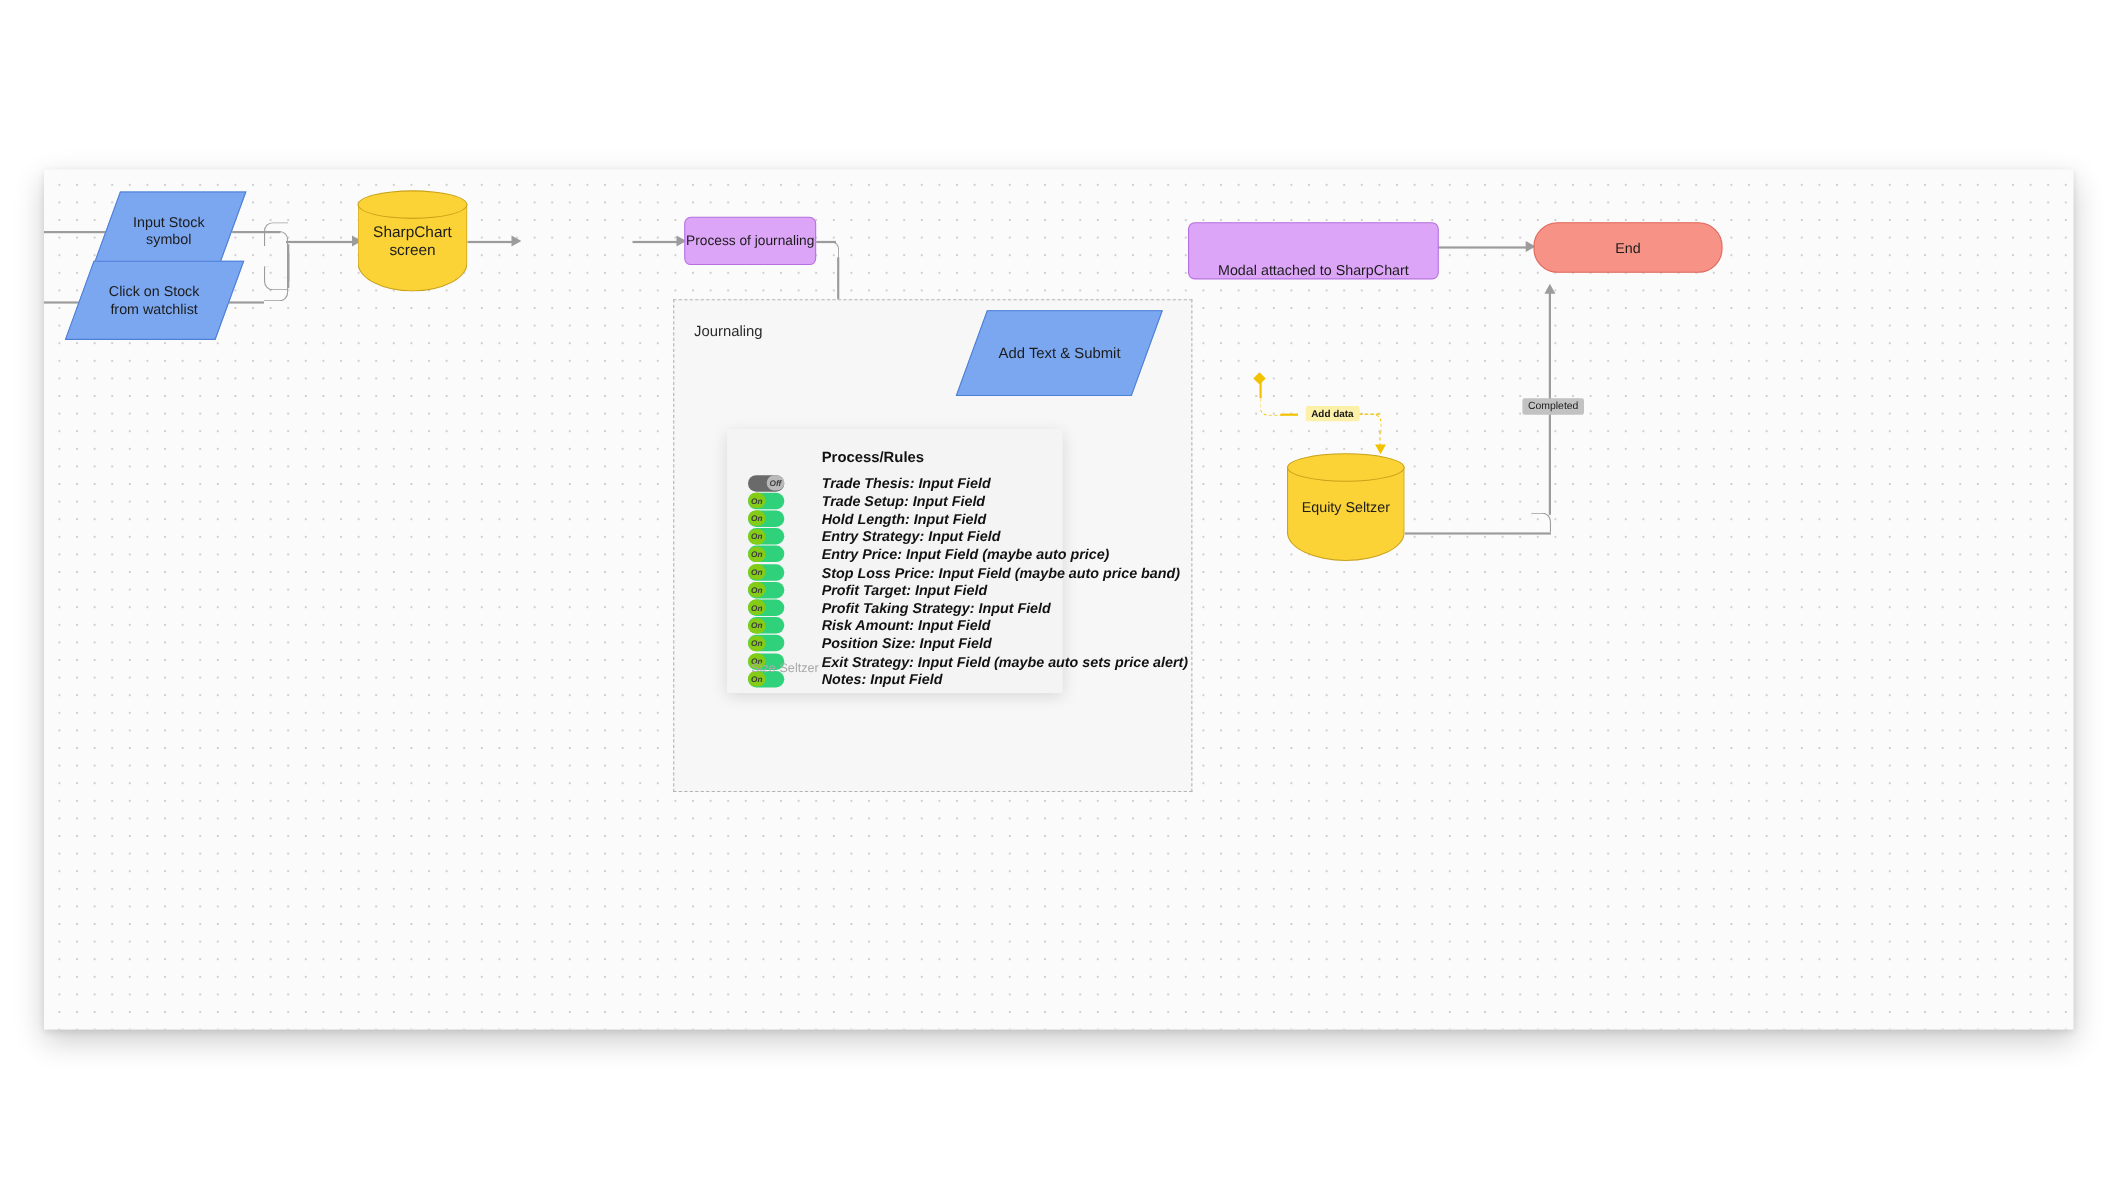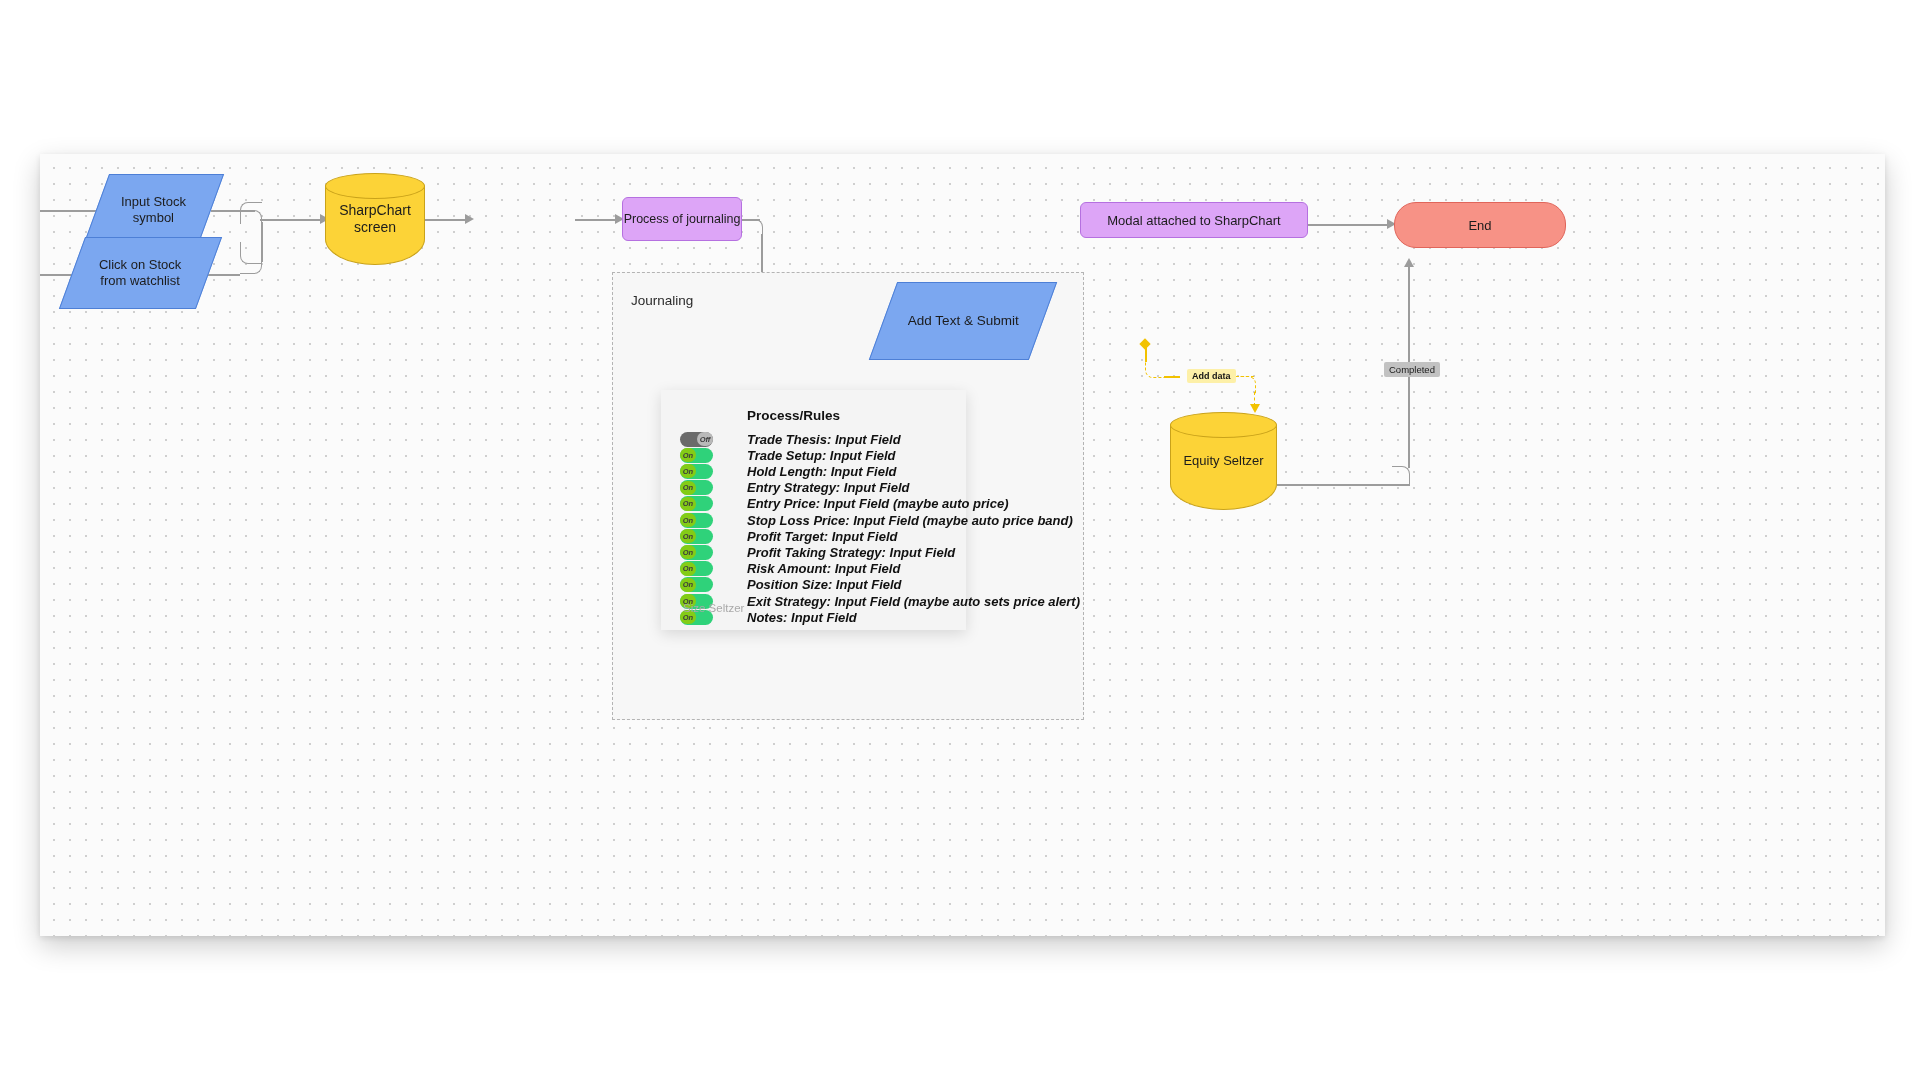--- a/index.html
+++ b/index.html
@@ -205,21 +205,21 @@
     <div class="node para" style="left:843px; top:128px; width:160px; height:78px; font-size:13.5px;">
       <span>Add Text &amp; Submit</span>
     </div>
 
     <div class="cyl" style="left:1130px; top:258px; width:107px; height:98px;">
       <div class="body"></div>
       <div class="top"></div>
       <div class="lbl" style="font-size:13px;">Equity Seltzer</div>
     </div>
 
-    <div class="node proc" style="left:1040px; top:48px; width:228px; height:36px; background:#dda5f7; border:1px solid #b570e0; font-size:13px;">
+    <div class="node proc" style="left:1040px; top:48px; width:228px; height:52px; background:#dda5f7; border:1px solid #b570e0; font-size:13px;align-items:flex-end;">
       <span>Modal attached to SharpChart</span>
     </div>
 
     <div class="node" style="left:1354px; top:48px; width:172px; height:46px; background:#f79286; border:1px solid #e0655a; border-radius:22px; font-size:13px;text-align:center;">
       <span>End</span>
     </div>
 
     <div id="modal-card" style="left:621px; top:236px; width:305px; height:240px;">
       <div id="rules-title">Process/Rules</div>
       <div id="rules-list">

